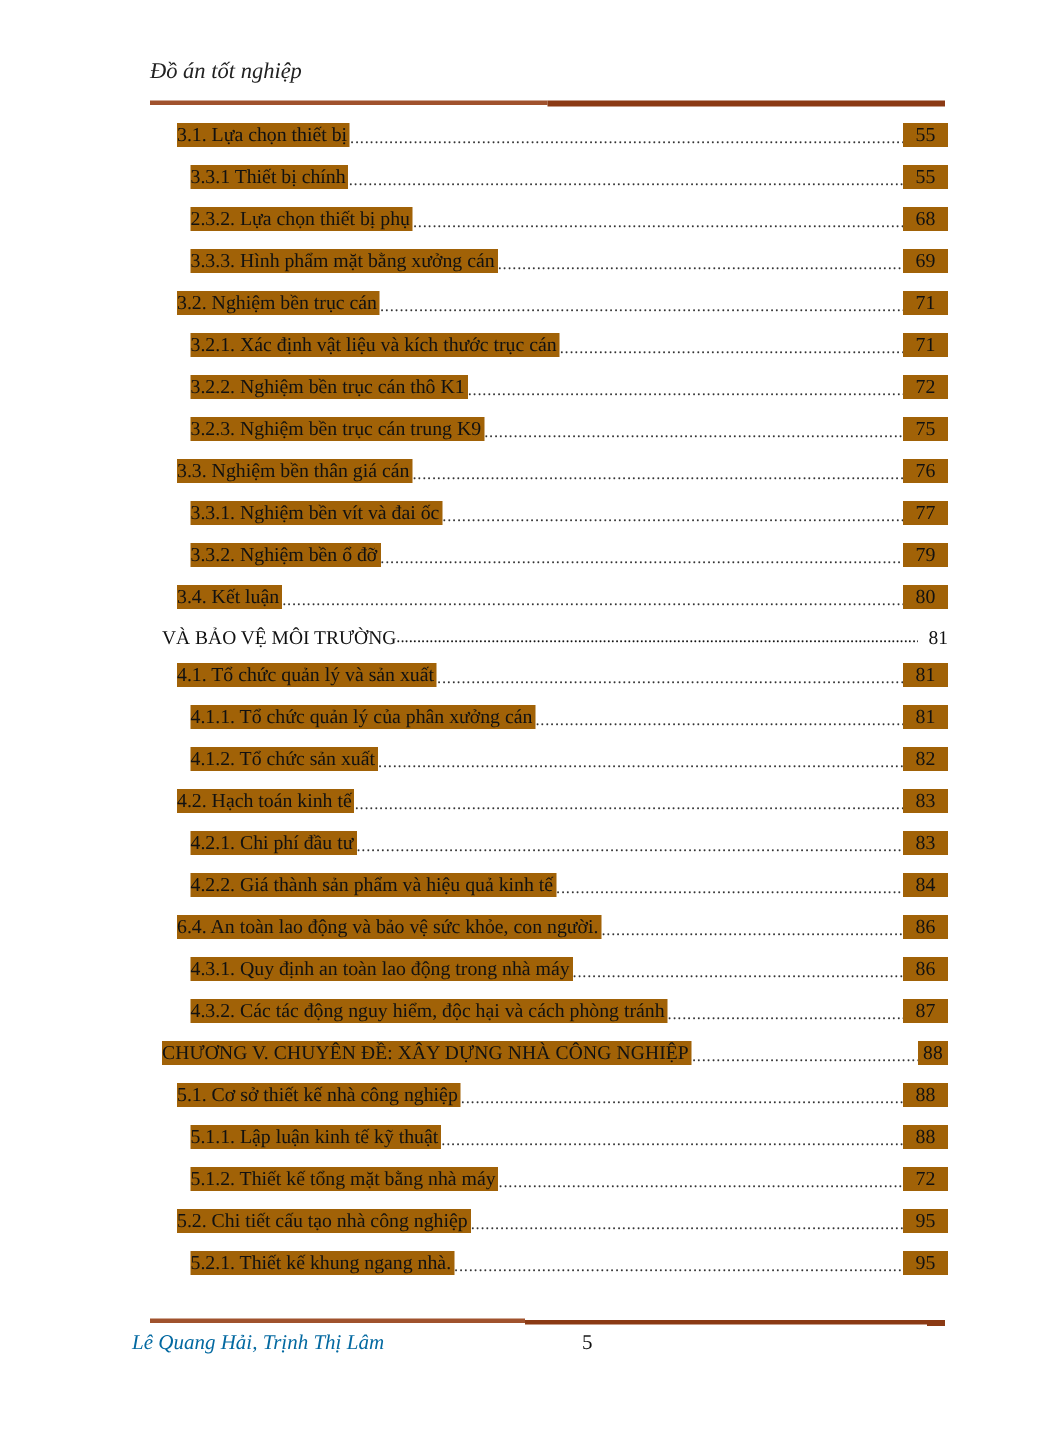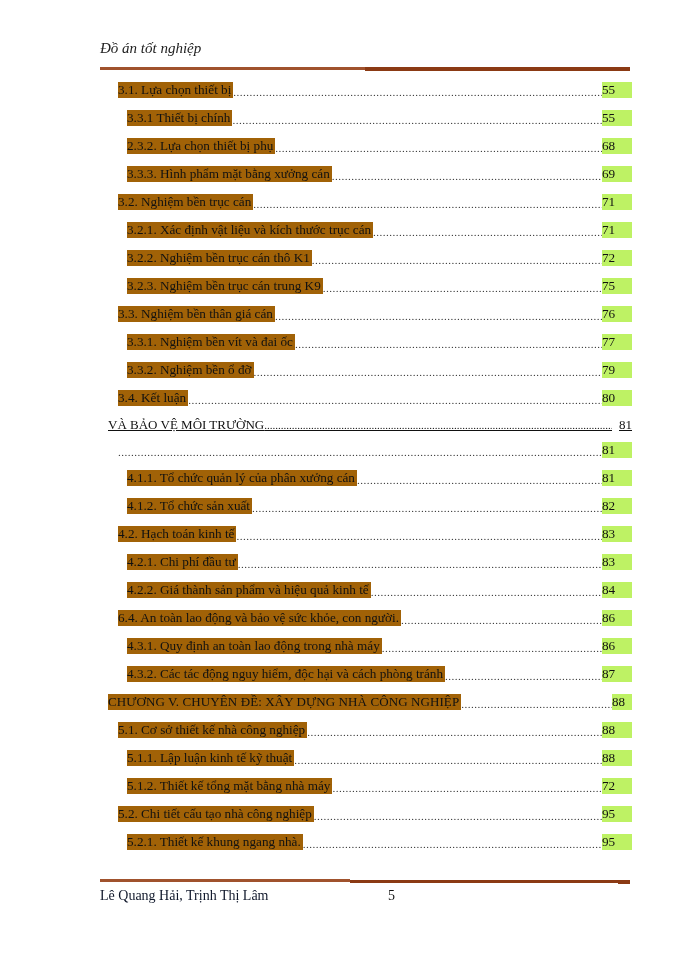--- a/index.html
+++ b/index.html
@@ -6,29 +6,29 @@
   body { width: 700px; height: 960px; position: relative; overflow: hidden;
          font-family: "Liberation Serif", "DejaVu Serif", serif; color: #111; }
   .hdr-title { position: absolute; left: 100px; top: 40px; font-style: italic; font-size: 15px; color: #222; }
   .rule { position: absolute; }
   .rule .a { position: absolute; left: 0; background: #a0522d; }
   .rule .b { position: absolute; background: #8b3a14; }
   .toc { position: absolute; left: 100px; top: 76px; width: 532px; }
   .row { position: relative; height: 28px; display: flex; align-items: center; font-size: 13.2px; white-space: nowrap; }
   .row .label { background: #a16207; padding-right: 2px; z-index: 1; }
   .row .dots { flex: 1; overflow: hidden; color: #333; font-size: 11px; letter-spacing: 0.5px; height: 14px; line-height: 14px; margin-top: 3px; }
-  .row .page { width: 30px; text-align: left; background: #bef264; z-index: 1; }
+  .row .page { width: 30px; text-align: center; background: #a16207; z-index: 1; }
   .l1 { padding-left: 18px; }
   .l2 { padding-left: 27px; }
   .chap { font-size: 13px; letter-spacing: 0.1px; }
   .chap-wrap { position: relative; padding-left: 8px; font-size: 13px; line-height: 18px; }
-  .chap-line2 { display: flex; text-decoration: underline; }
+  .chap-line2 { display: flex; }
   .chap-line2 .dots { flex: 1; overflow: hidden; font-size: 11px; }
   .chap-line2 .page { width: 20px; text-align: right; }
-  .footer-left { position: absolute; left: 100px; top: 888px; font-size: 14px; color: #0f172a; }
+  .footer-left { position: absolute; left: 88px; top: 888px; font-style: italic; font-size: 14px; color: #0369a1; }
   .footer-page { position: absolute; left: 388px; top: 888px; font-size: 14px; }
 </style>
 </head>
 <body>
 
 <div class="hdr-title">Đồ án tốt nghiệp</div>
 <div class="rule" style="left:100px; top:67px; width:530px; height:4px;">
   <div class="a" style="top:0; width:265px; height:3px;"></div>
   <div class="b" style="left:265px; top:0; width:265px; height:4px;"></div>
 </div>
@@ -98,20 +98,21 @@
     </div>
   <div class="chap-wrap" style="margin-top:4px;">
     <div class="chap-line2">
       <span>VÀ BẢO VỆ MÔI TRƯỜNG</span>
       <span class="dots">..............................................................................................................................................................</span>
       <span class="page">81</span>
     </div>
   </div>
   <div id="toc2" style="margin-top:2px;">
       <div class="row l1">
+        <span class="label">4.1. Tổ chức quản lý và sản xuất</span>
         <span class="dots">........................................................................................................................................................................................................</span>
         <span class="page">81</span>
       </div>
       <div class="row l2">
         <span class="label">4.1.1. Tổ chức quản lý của phân xưởng cán</span>
         <span class="dots">........................................................................................................................................................................................................</span>
         <span class="page">81</span>
       </div>
       <div class="row l2">
         <span class="label">4.1.2. Tổ chức sản xuất</span>

